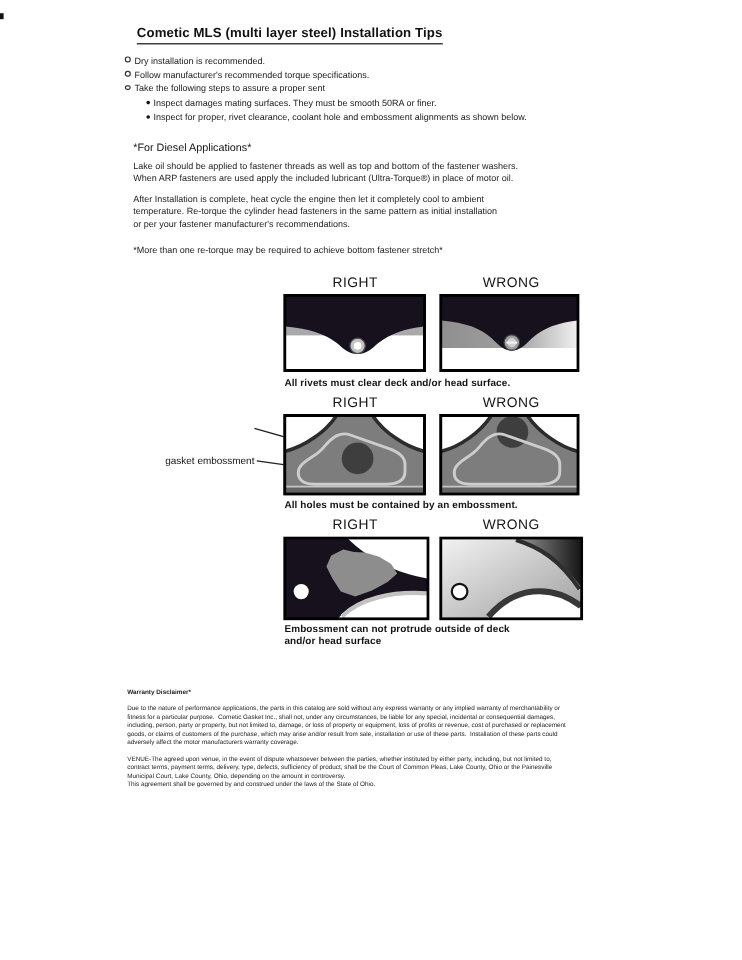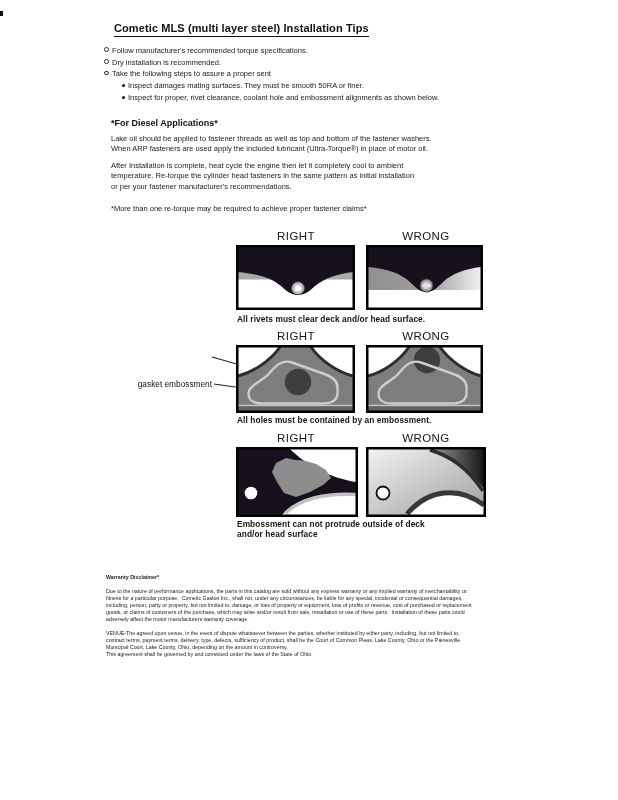--- a/index.html
+++ b/index.html
@@ -17,21 +17,21 @@
   .tip{white-space:nowrap;}
   .tip .m1{
     display:inline-block;width:2.6px;height:2.6px;border:0.9px solid #333;border-radius:50%;
     margin-right:3.5px;vertical-align:1.2px;
   }
   .tip.l2{margin-left:18px;}
   .tip .m2{
     display:inline-block;width:3px;height:3px;background:#111;border-radius:50%;
     margin-right:3px;vertical-align:1.2px;
   }
-  .diesel-heading{position:absolute;left:111px;top:118px;font-size:9px;font-weight:bold;color:#111;}
+  .diesel-heading{position:absolute;left:111px;top:118px;font-size:9px;font-weight:normal;color:#111;}
   .para{position:absolute;left:111px;font-size:7.5px;line-height:10.4px;white-space:pre-line;color:#1c1c1c;}
   .p1{top:134px;}
   .p2{top:161px;}
   .p3{top:204px;}
   .fig{position:absolute;left:0;top:0;width:618px;}
   .fig-label{
     position:absolute;top:0;font-size:11.5px;letter-spacing:0.4px;color:#141414;
     text-align:center;width:120px;
   }
   .fig .lbl-right{left:236px;}
@@ -63,34 +63,34 @@
 </style>
 </head>
 <body>
 
 <div class="page">
   <div class="artifact"></div>
 
   <h1 class="title">Cometic MLS (multi layer steel) Installation Tips</h1>
 
   <div class="tips">
+    <div class="tip l1"><span class="m1"></span><span>Dry installation is recommended.</span></div>
     <div class="tip l1"><span class="m1"></span><span>Follow manufacturer's recommended torque specifications.</span></div>
-    <div class="tip l1"><span class="m1"></span><span>Dry installation is recommended.</span></div>
     <div class="tip l1"><span class="m1"></span><span>Take the following steps to assure a proper sent</span></div>
     <div class="tip l2"><span class="m2"></span><span>Inspect damages mating surfaces.  They must be smooth 50RA or finer.</span></div>
     <div class="tip l2"><span class="m2"></span><span>Inspect for proper, rivet clearance, coolant hole and embossment alignments as shown below.</span></div>
   </div>
 
   <div class="diesel-heading">*For Diesel Applications*</div>
   <div class="para p1">Lake oil should be applied to fastener threads as well as top and bottom of the fastener washers.
 When ARP fasteners are used apply the included lubricant (Ultra-Torque®) in place of motor oil.</div>
   <div class="para p2">After Installation is complete, heat cycle the engine then let it completely cool to ambient
 temperature. Re-torque the cylinder head fasteners in the same pattern as initial installation
 or per your fastener manufacturer's recommendations.</div>
-  <div class="para p3">*More than one re-torque may be required to achieve proper fastener claims*</div>
+  <div class="para p3">*More than one re-torque may be required to achieve bottom fastener stretch*</div>
 
   <section class="fig" id="fig1">
     <div class="fig-label lbl-right">RIGHT</div>
     <div class="fig-label lbl-wrong">WRONG</div>
 
     <svg class="box box-left" width="119" height="65" viewBox="0 0 119 65">
       <rect x="0" y="0" width="119" height="65" fill="#ffffff"></rect>
       <rect x="2" y="26" width="115" height="8.5" fill="#a9a9a9"></rect>
       <path d="M2,2 H117 V27 C101,29 89,33 79,41 C73,46.5 69,50 62,50 C55,50 51,46.5 45,41 C35,33 22,29 2,27 Z" fill="#17101d"></path>
       <circle cx="62" cy="43.2" r="6.4" fill="#c2c2c2" stroke="#4a4a4a" stroke-width="1"></circle>

